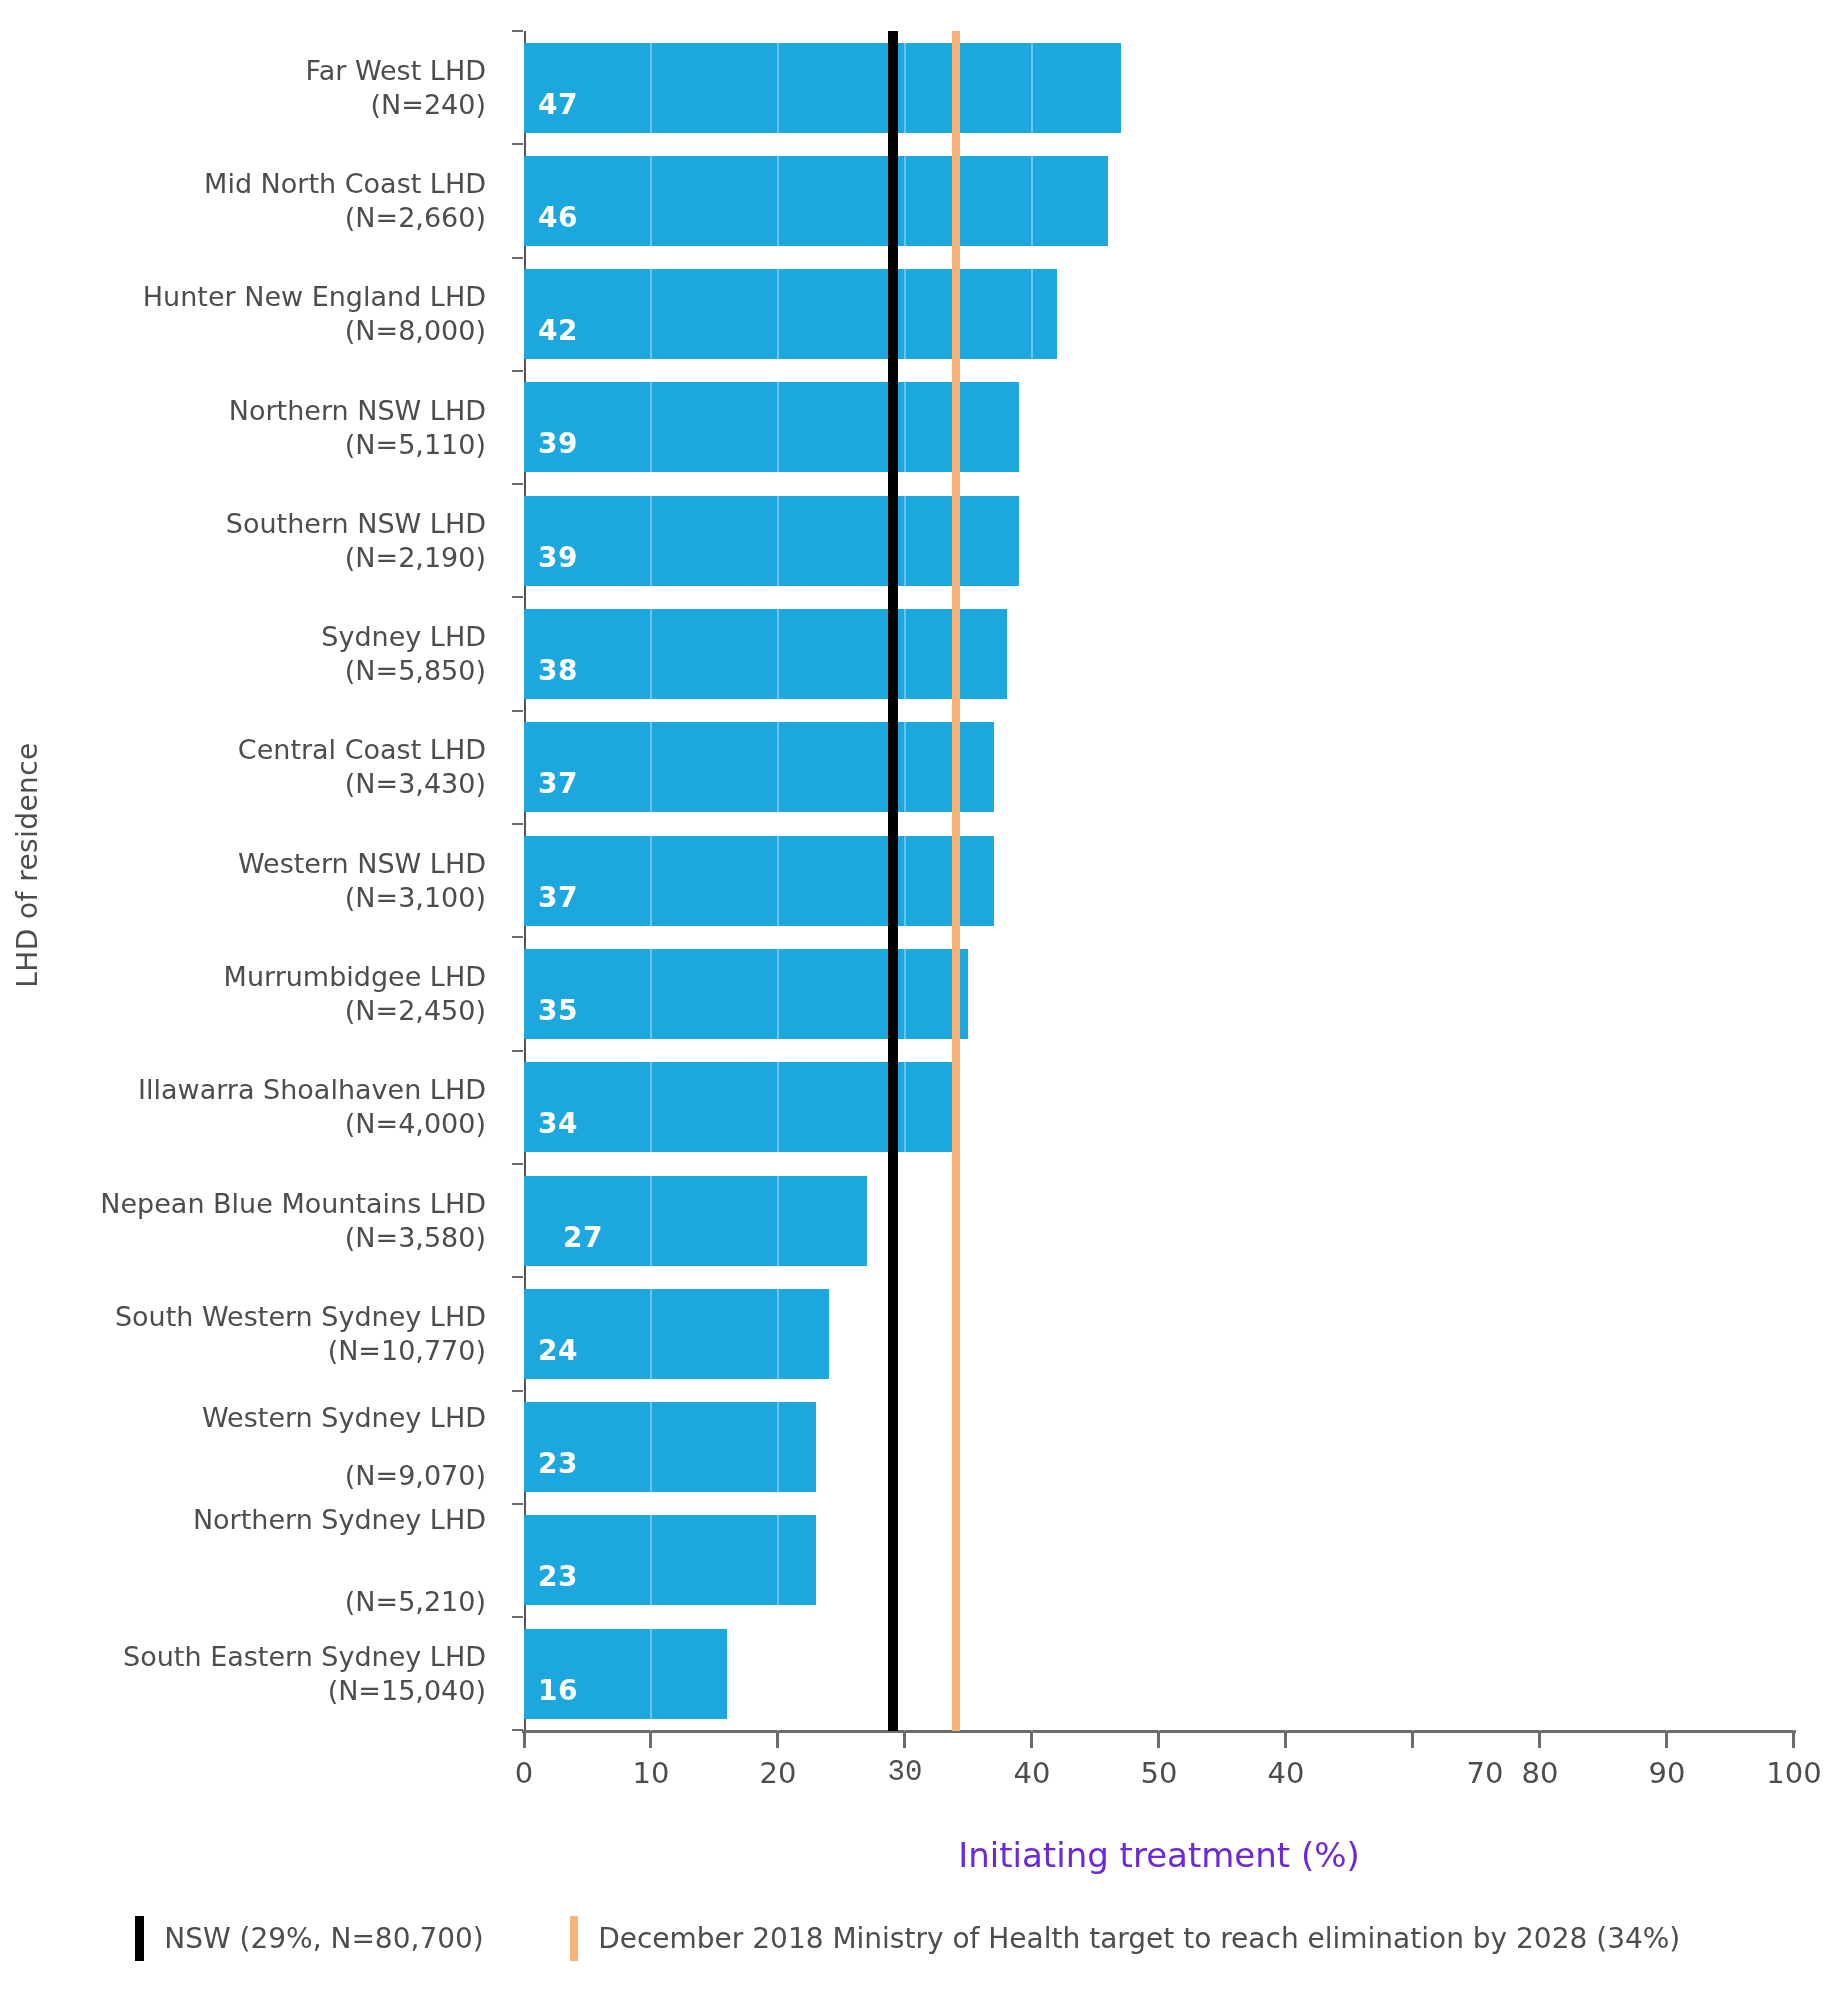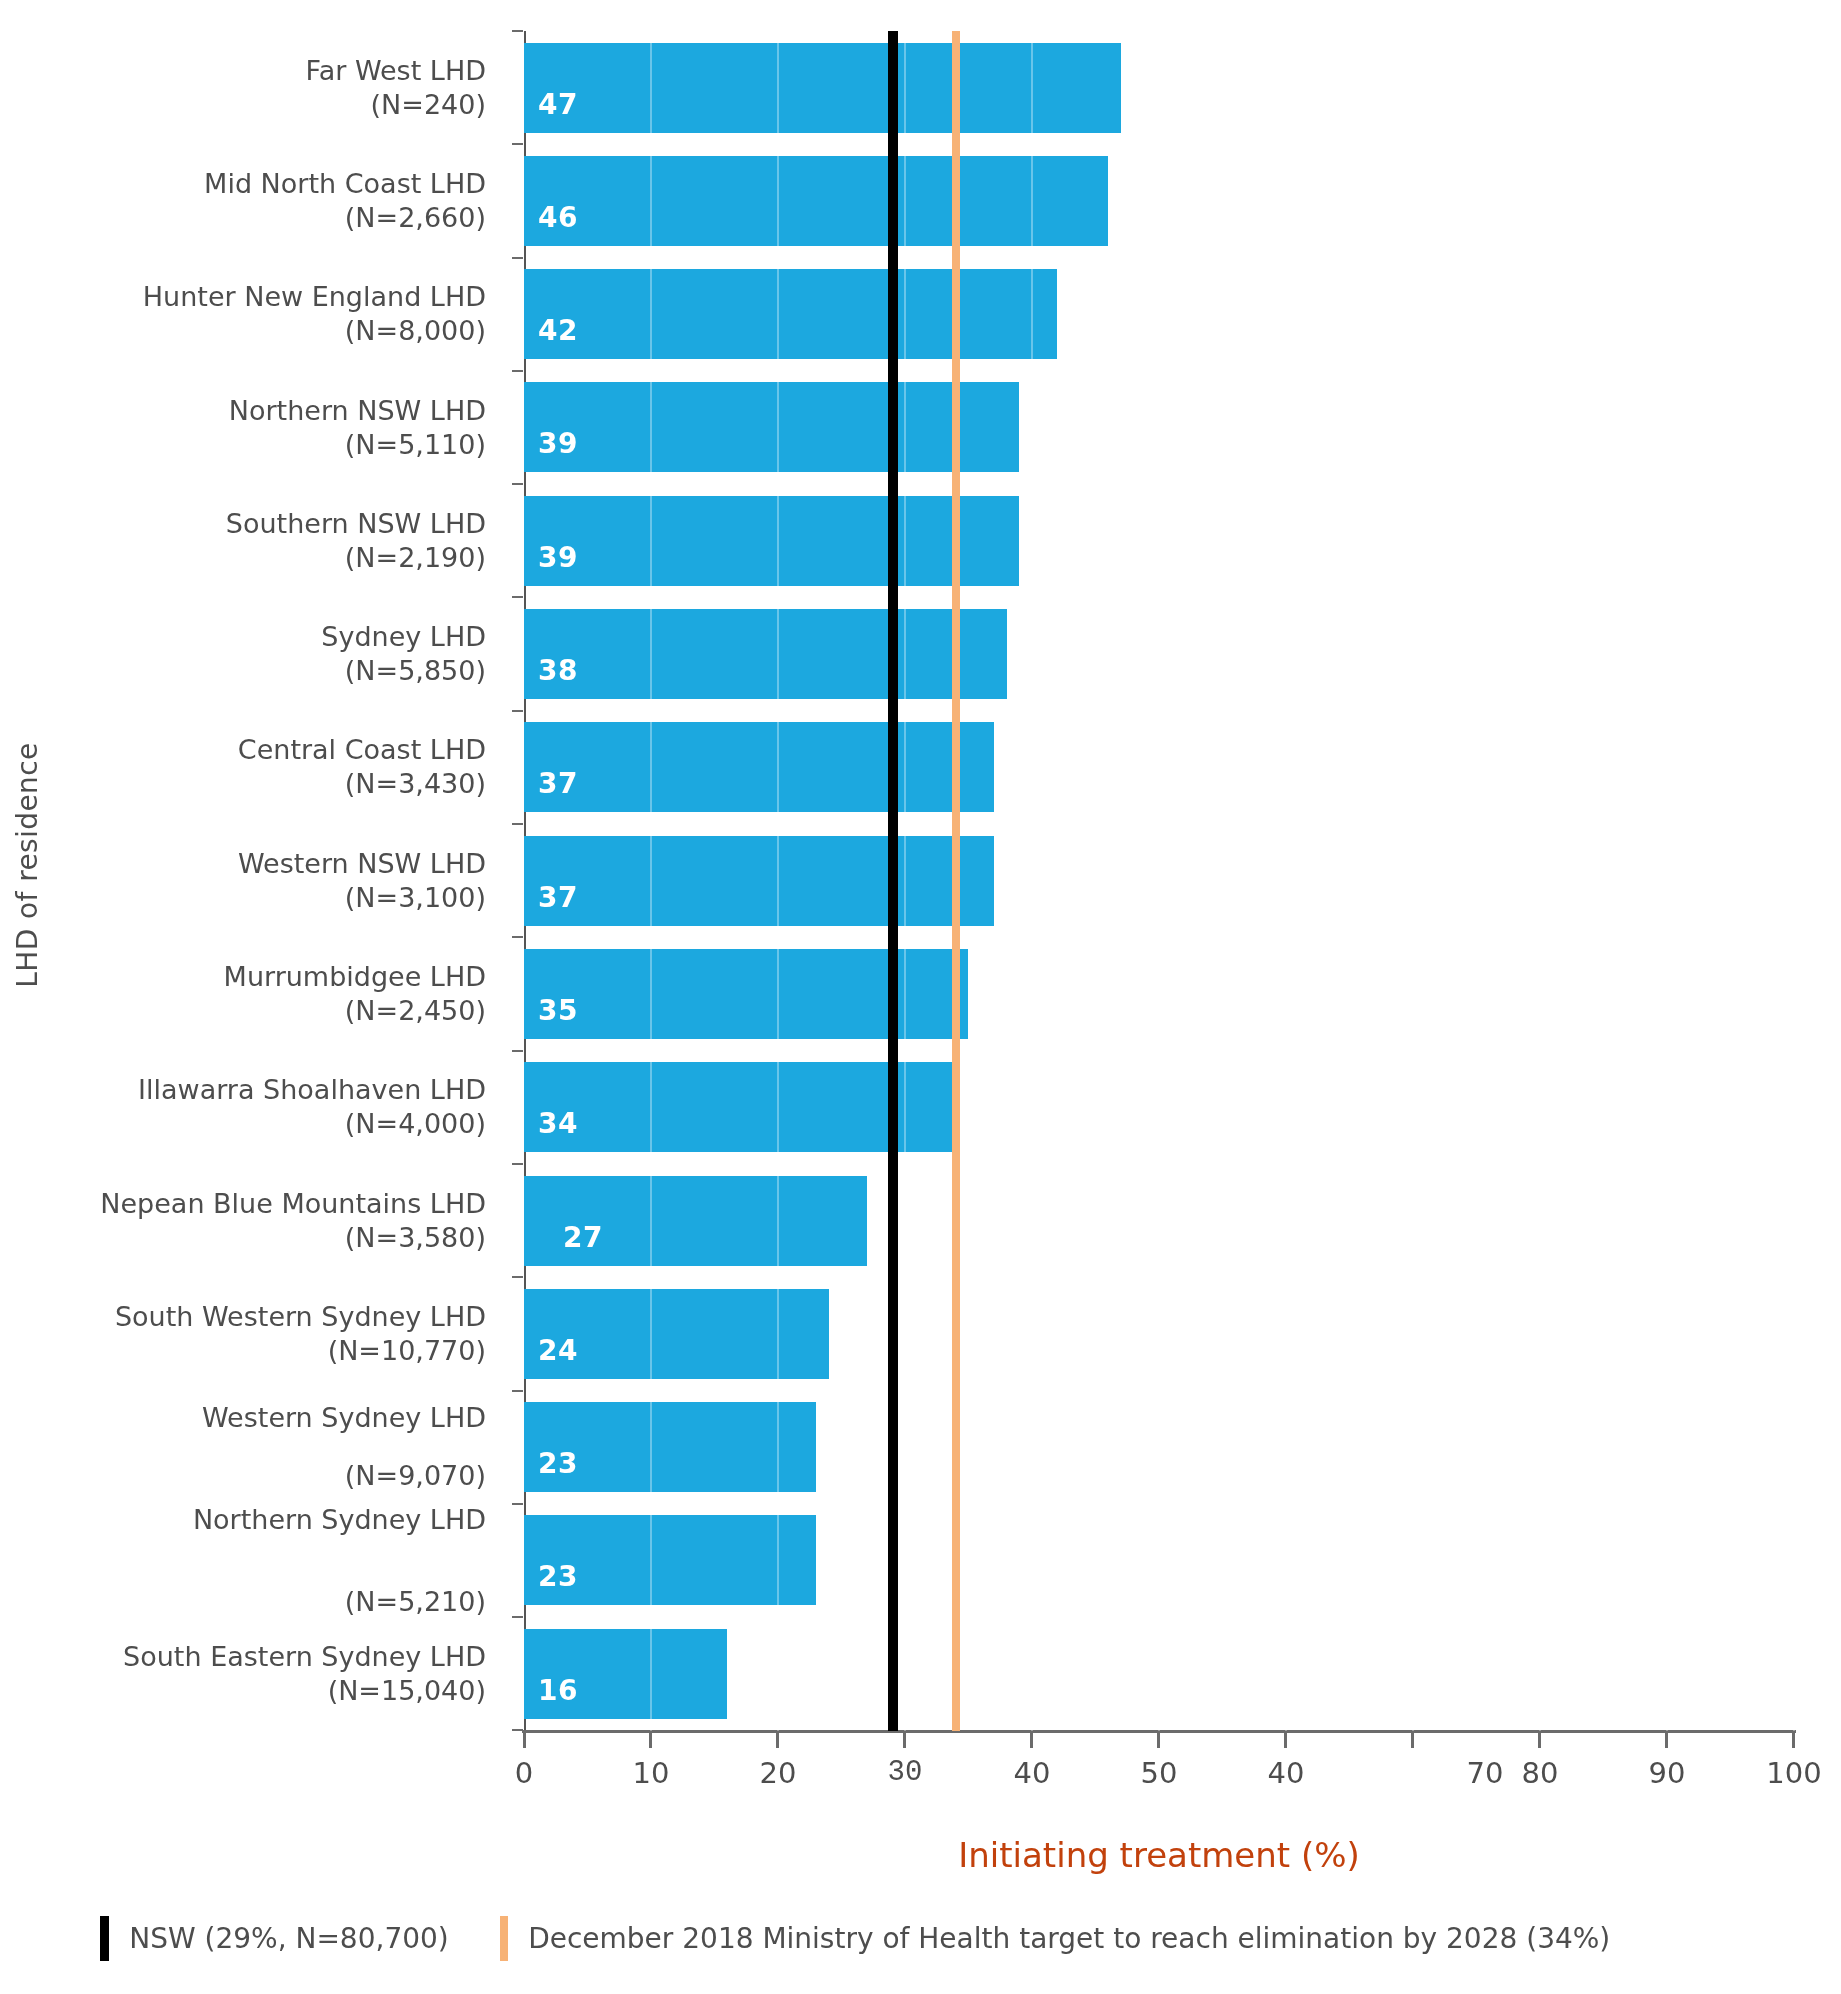--- a/index.html
+++ b/index.html
@@ -144,34 +144,34 @@
   #nswline { background: #000000; width: 10px; }
   #targetline { background: #F7B276; width: 8.4px; }
 
   #xaxis-title {
     position: absolute;
     left: 524px;
     top: 1835px;
     width: 1270px;
     text-align: center;
     font-size: 34px;
-    color: #c2410c;
+    color: #6d28d9;
   }
 
   #legend {
     position: absolute;
     left: 100px;
     top: 1911px;
     width: 1726px;
     height: 54px;
     display: flex;
     align-items: center;
     gap: 0px;
   }
-  .legend-item { display: flex; align-items: center; }
+  .legend-item { display: flex; align-items: center; margin-left: 35px; }
   .legend-swatch { width: 9.2px; height: 45px; margin-right: 20px; }
   .legend-swatch.black { background: #000000; }
   .legend-swatch.orange { background: #F7B276; width: 8.4px; }
   .legend-text { font-size: 28px; color: #4d4d4d; white-space: nowrap; }
   .legend-gap { width: 51px; }
 </style>
 </head>
 <body>
 
 <div id="figure">

